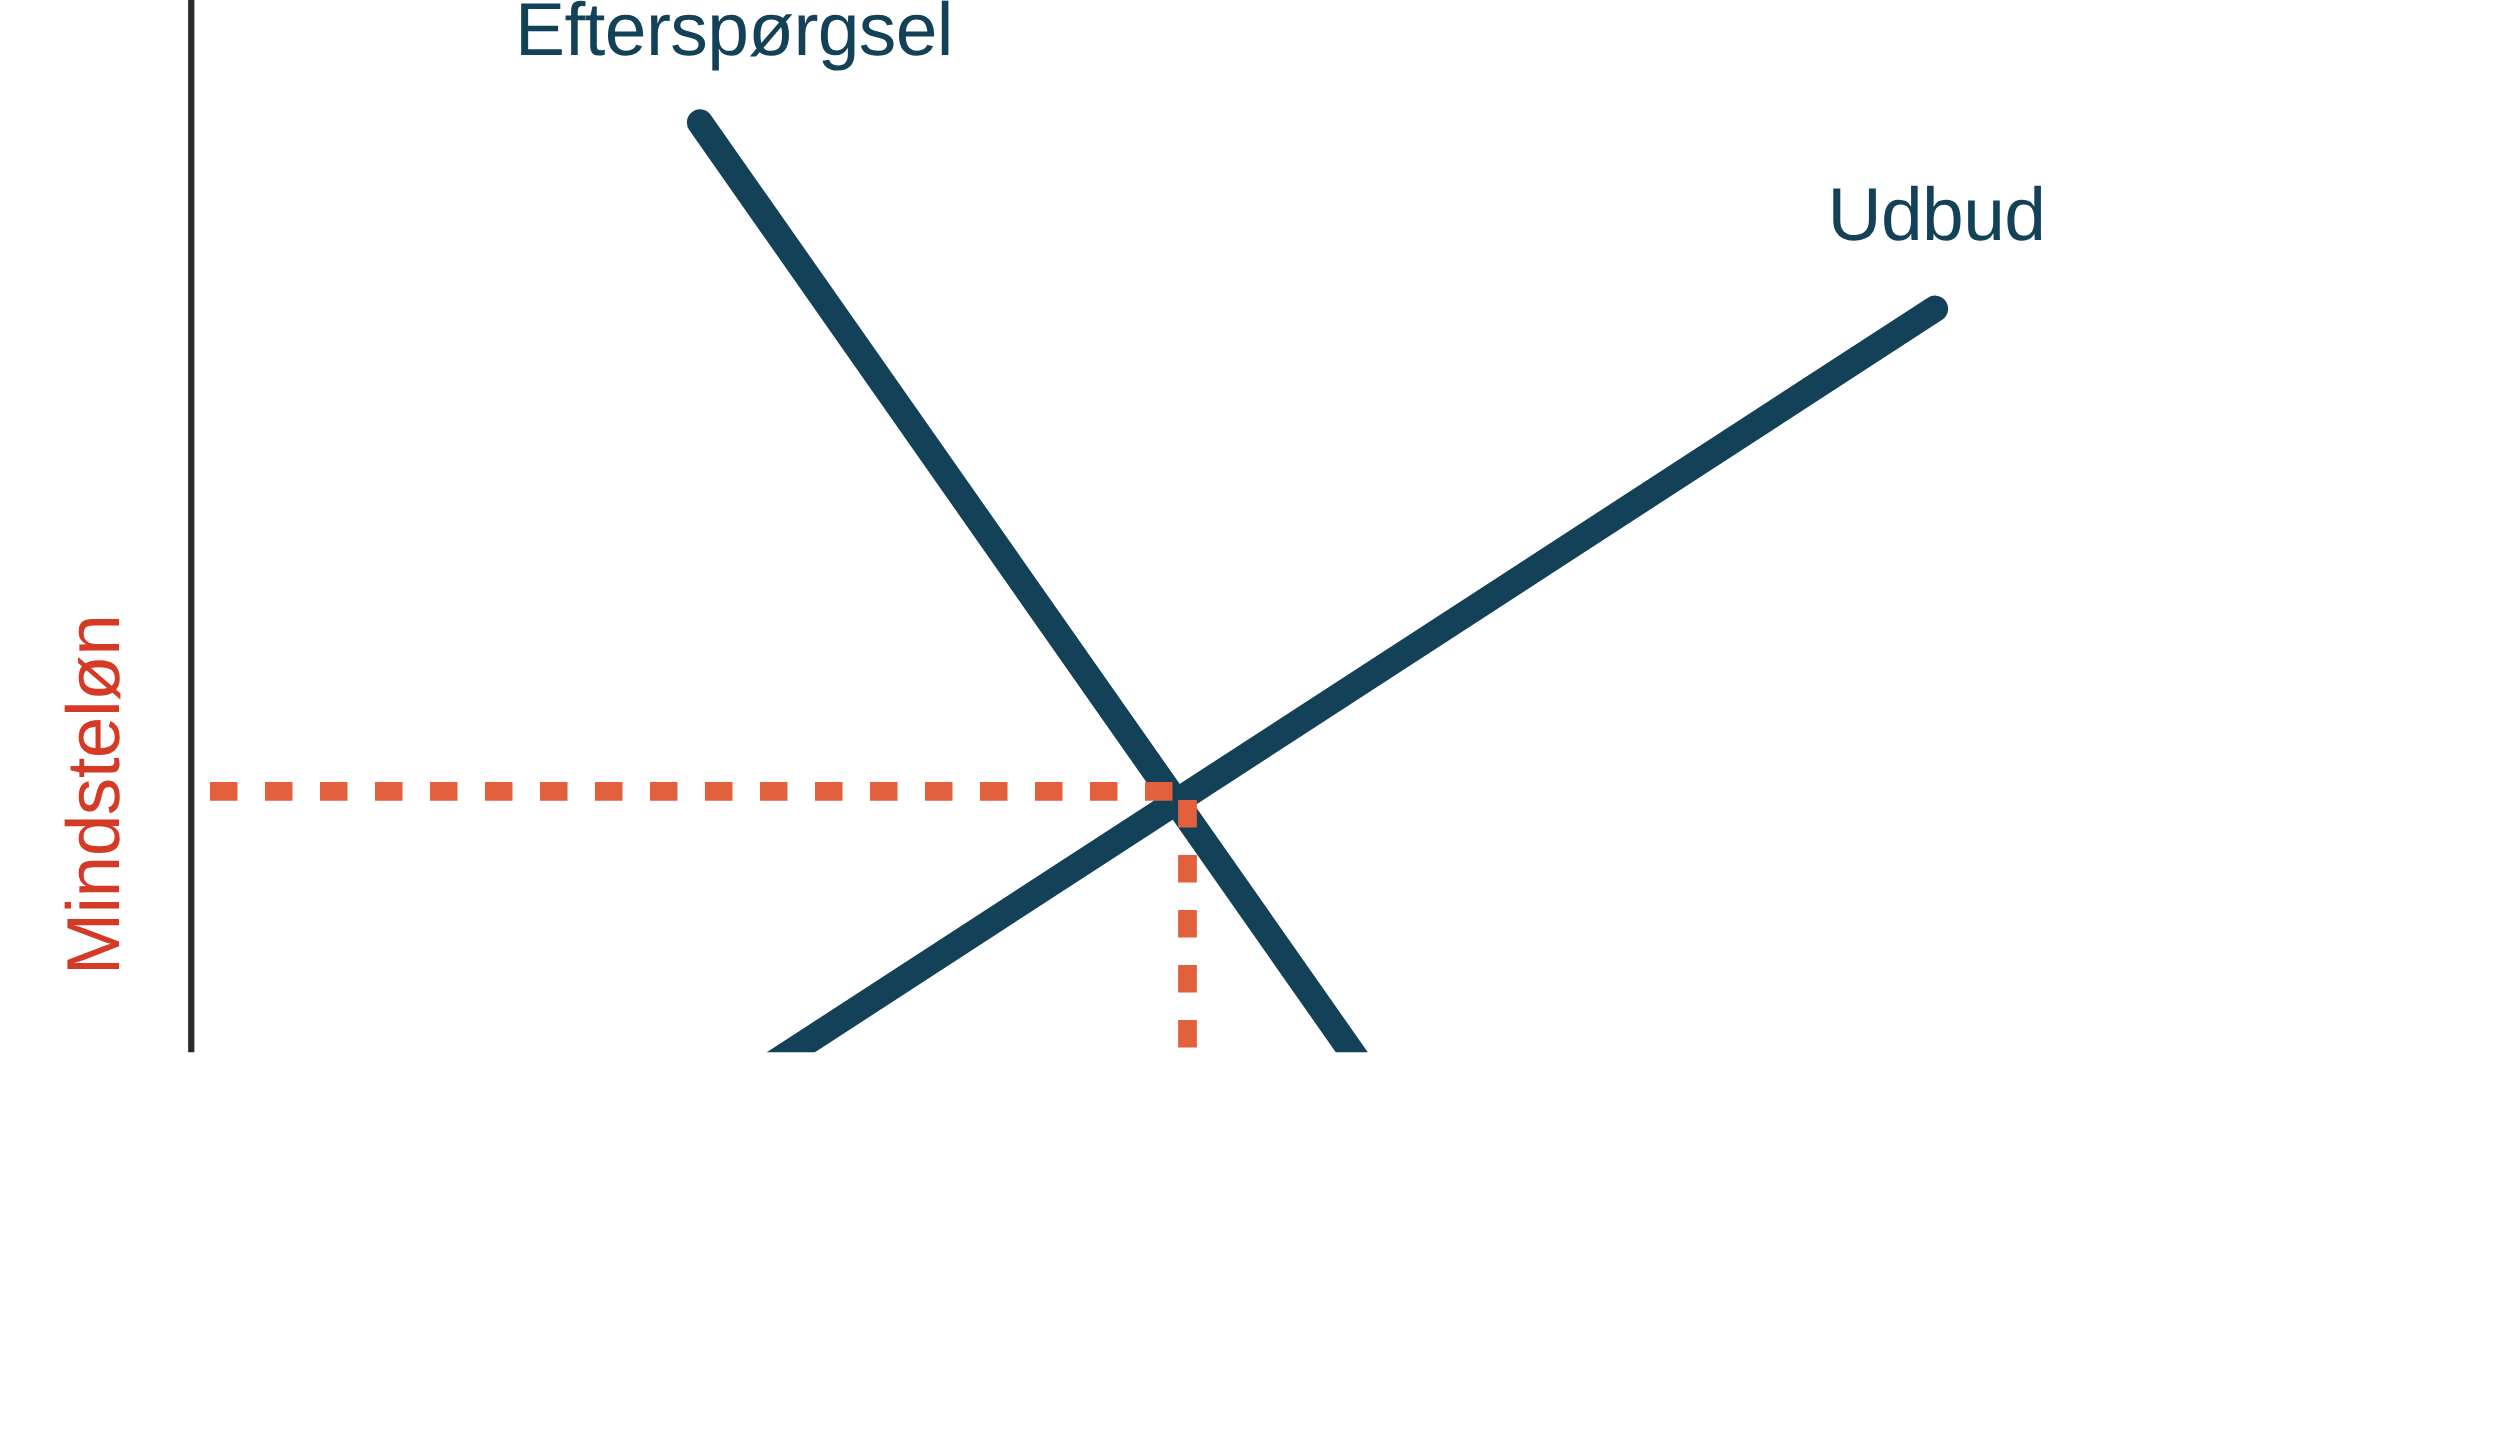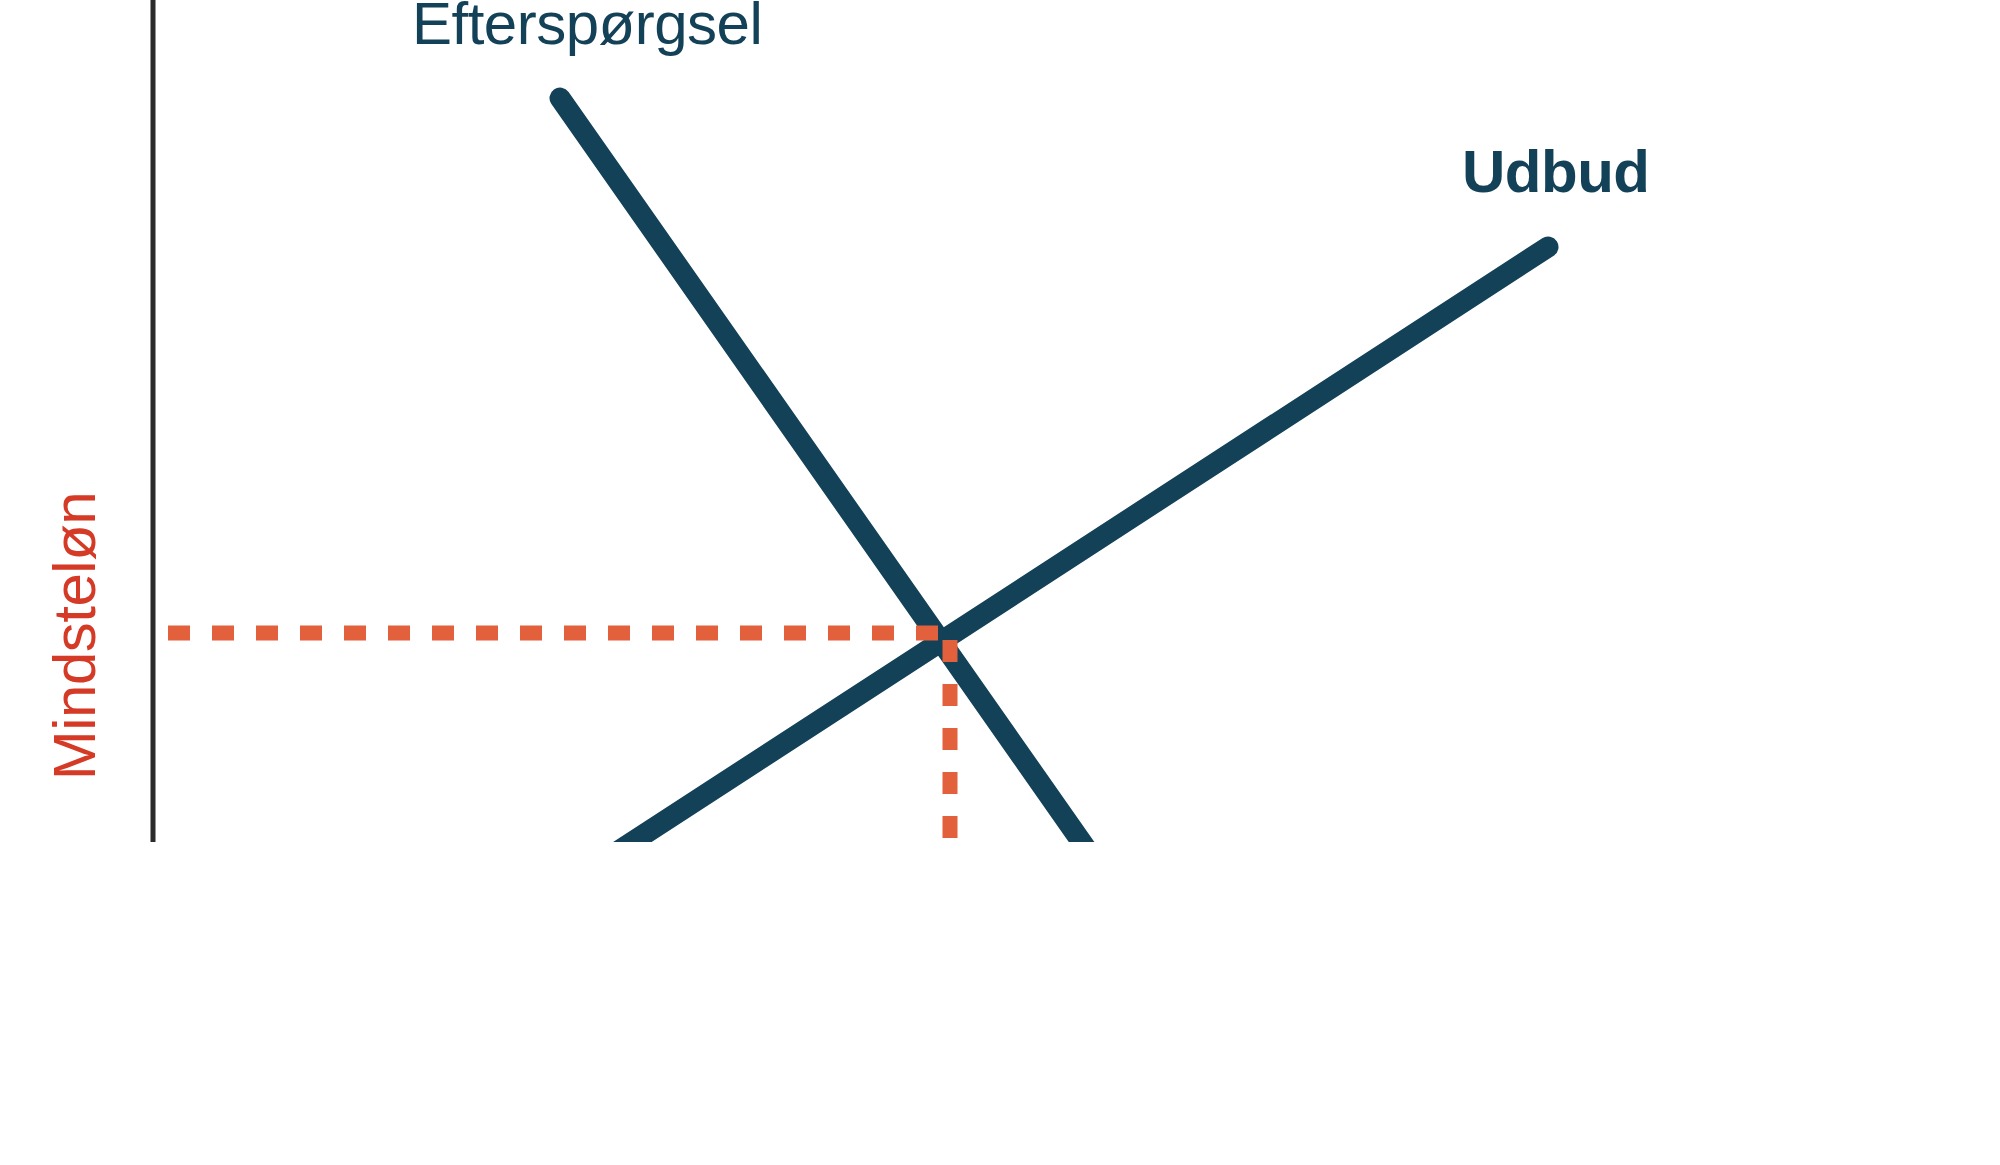--- a/index.html
+++ b/index.html
@@ -38,21 +38,20 @@
     left: 412px;
     top: -6px;
     font-size: 60px;
     color: #134158;
   }
   #label-supply {
     left: 1462px;
     top: 142px;
     font-size: 60px;
     color: #134158;
-    font-weight: bold;
   }
   #label-minimum-wage {
     left: -145px;
     top: 606px;
     width: 440px;
     text-align: center;
     font-size: 60px;
     color: #d53a26;
     transform: rotate(-90deg);
     transform-origin: 50% 50%;

